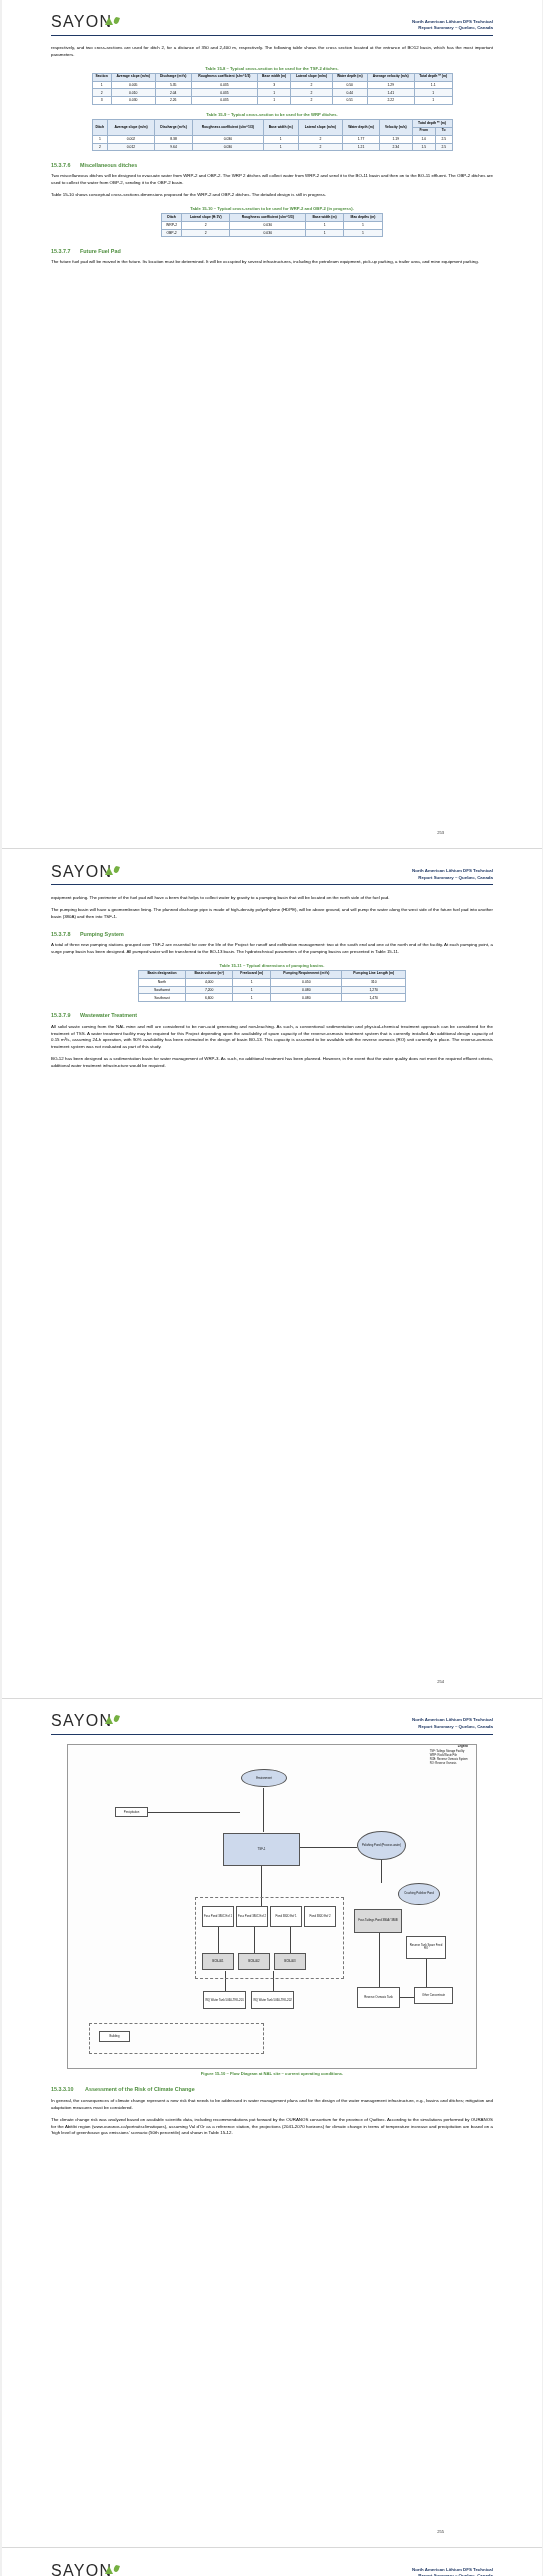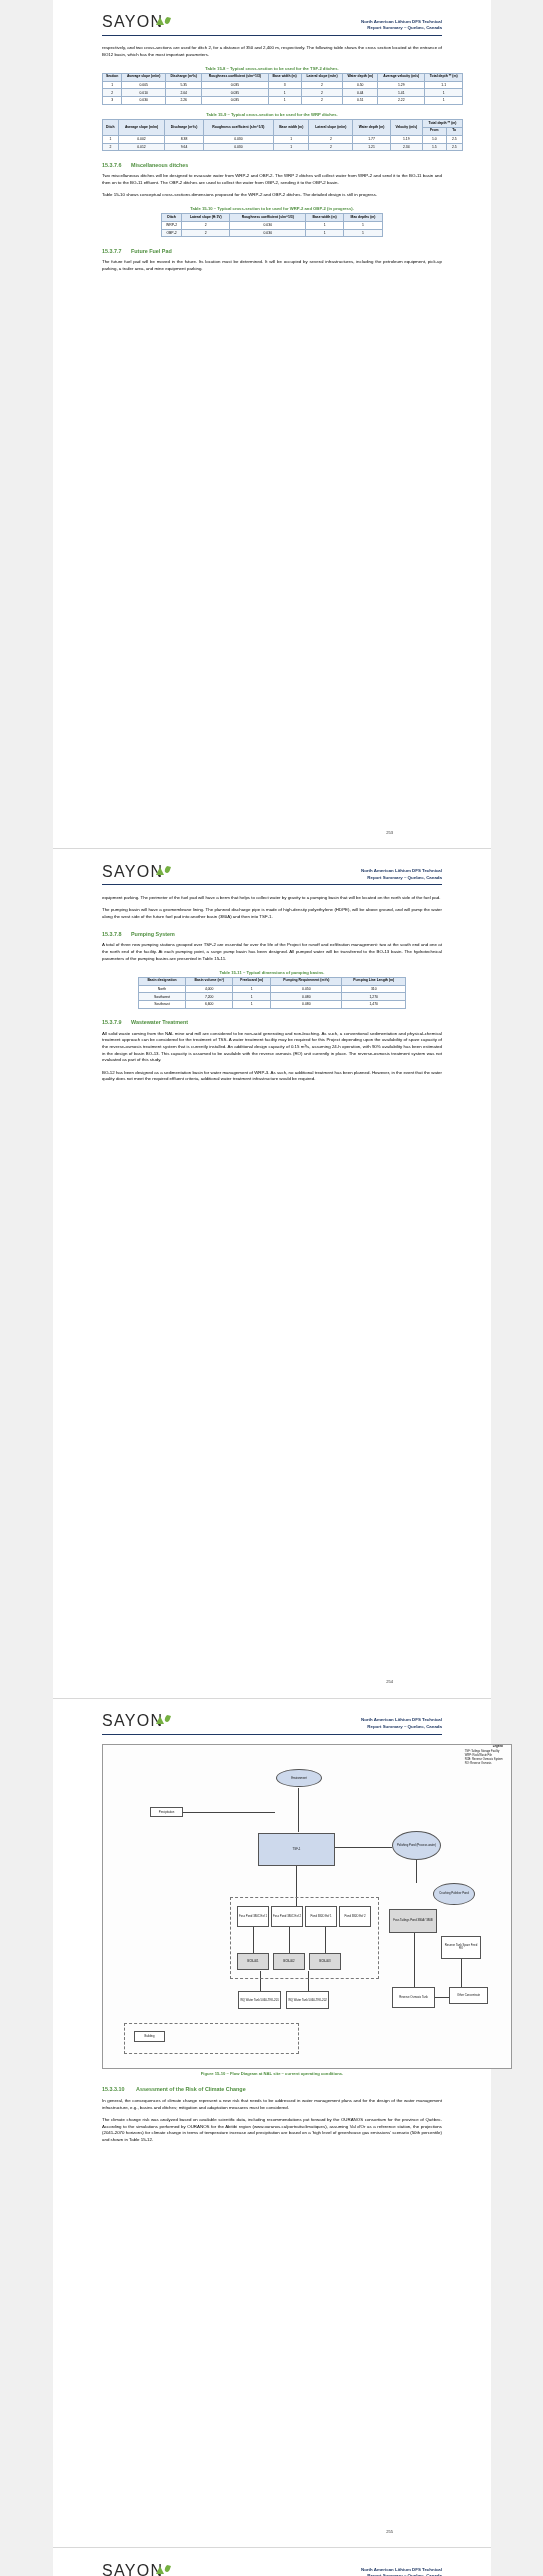--- a/index.html
+++ b/index.html
@@ -4,21 +4,21 @@
 <style>
   * { box-sizing: border-box; }
   body {
     margin: 0;
     padding: 0;
     background: #f0f0f0;
     font-family: "Liberation Sans", sans-serif;
     width: 544px;
   }
   .page {
-    width: 438px;
+    width: 540px;
     background: #ffffff;
     position: relative;
     padding: 13.4px 49px 0 49px;
     margin: 0 auto;
     border-bottom: 1px solid #d8d8d8;
   }
   .page-body { min-height: 835px; position: relative; }
 
   
   .pg-header {

